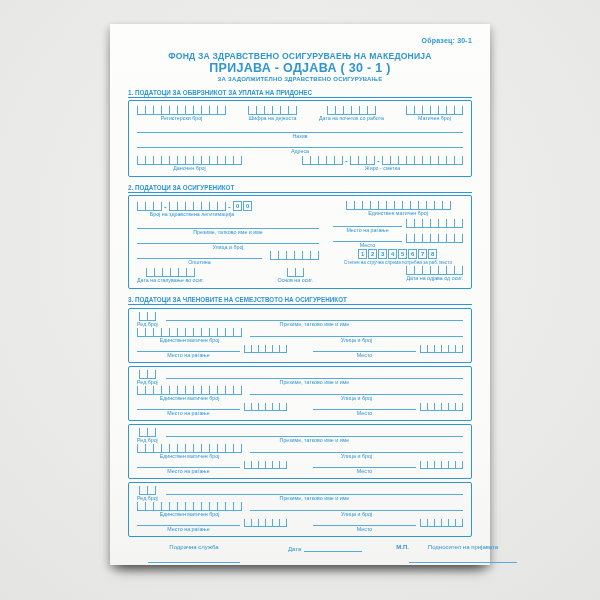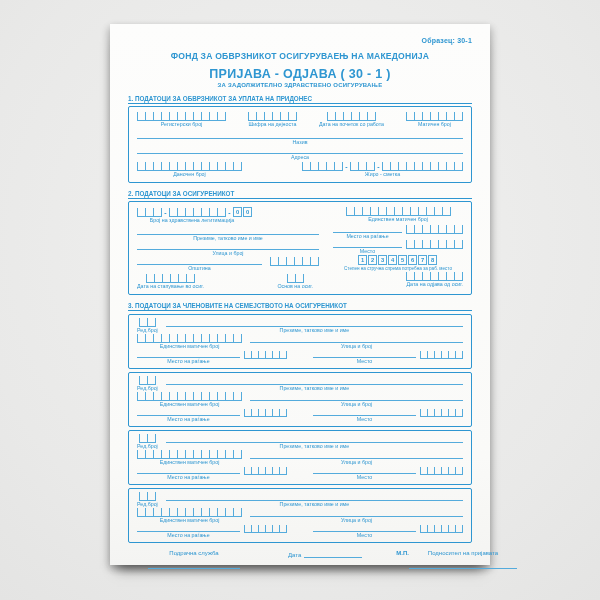--- a/index.html
+++ b/index.html
@@ -14,21 +14,21 @@
     position:absolute;left:110px;top:24px;width:380px;height:541px;
     background:linear-gradient(180deg,#fdfdfc 0%,#fafaf8 80%,#f4f4f2 100%);
     box-shadow:0 11px 12px -7px rgba(0,0,0,.55), 0 3px 8px rgba(0,0,0,.16), -3px 4px 8px rgba(0,0,0,.10), 3px 4px 8px rgba(0,0,0,.10);
     --ink:#2e96d1; --line:#54abdc;
     color:var(--ink);
   }
   .content{position:absolute;left:18px;right:18px;top:13px;bottom:10px;}
 
   .formcode{text-align:right;font-size:7px;font-weight:bold;letter-spacing:.2px;}
   .org{text-align:center;font-size:8.6px;font-weight:bold;letter-spacing:.2px;margin-top:7px;white-space:nowrap;}
-  .title{text-align:center;font-size:12.5px;font-weight:bold;margin-top:6px;letter-spacing:.3px;}
+  .title{text-align:center;font-size:12.5px;font-weight:bold;letter-spacing:.3px;}
   .subtitle{text-align:center;font-size:6px;font-weight:bold;margin-top:1px;letter-spacing:.2px;}
 
   .sec-head{font-size:6.3px;font-weight:bold;border-bottom:1px solid var(--ink);
     padding-bottom:1px;margin-top:7px;white-space:nowrap;}
   .box{border:1.4px solid var(--ink);border-radius:2px;margin-top:2px;padding:5px 8px 4px;}
 
   .comb{display:flex;align-items:flex-end;height:9px;}
   .comb i{display:block;width:7px;height:8px;border-left:1px solid var(--line);border-bottom:1.4px solid var(--line);}
   .comb i:last-child{border-right:1px solid var(--line);}
   .comb.sm i{width:6px;height:7px;}
@@ -62,21 +62,21 @@
   .f-dline{width:58px;border-bottom:1px solid var(--line);height:7px;}
 </style>
 </head>
 <body>
 
 <div class="stage">
   <div class="paper">
     <div class="content">
 
       <div class="formcode">Образец: 30-1</div>
-      <div class="org">ФОНД ЗА ОБВРЗНИКОТ ОСИГУРУВАЕЊ НА МАКЕДОНИЈА</div>
+      <div class="org">ФОНД ЗА ЗДРАВСТВЕНО ОСИГУРУВАЕЊ НА МАКЕДОНИЈА</div>
       <div class="title">ПРИЈАВА - ОДЈАВА ( 30 - 1 )</div>
       <div class="subtitle">ЗА ЗАДОЛЖИТЕЛНО ЗДРАВСТВЕНО ОСИГУРУВАЊЕ</div>
 
       <div class="sec-head">1. ПОДАТОЦИ ЗА ОБВРЗНИКОТ ЗА УПЛАТА НА ПРИДОНЕС</div>
       <div class="box">
         <div class="s1-combs">
           <div class="fg">
             <div class="comb">
                 <i></i>
                 <i></i>

